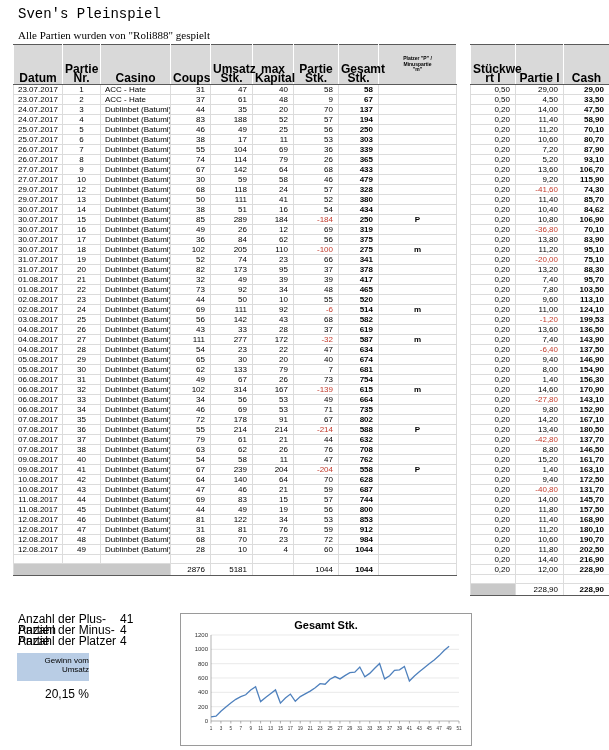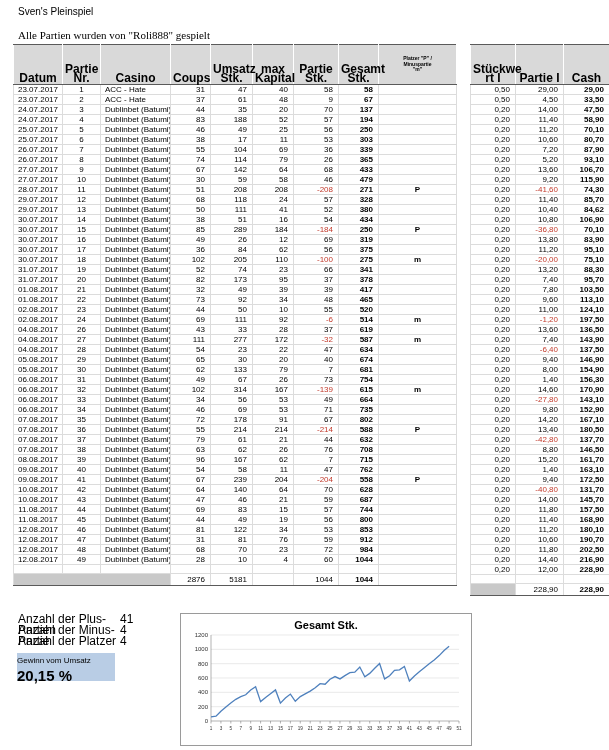--- a/index.html
+++ b/index.html
@@ -1,18 +1,18 @@
 <!DOCTYPE html>
 <html style="--negative: #c0392b; --header-gray: #d9d9d9; --grid-line: #dcdcdc; --dark-border: #5a5a5a; --total-gray: #c9c9c9; --box-blue: #b9cde5; --chart-line: #4f81bd; --chart-border: #9a9a9a;"><head>
 <meta charset="utf-8">
 <style>
   *{box-sizing:border-box;margin:0;padding:0}
   html,body{width:609px;height:750px;background:#fff;overflow:hidden;position:relative;
     font-family:"Liberation Sans",sans-serif;color:#000}
-  .title{position:absolute;left:18px;top:6px;font-family:Liberation Sans, sans-serif;font-size:10px}
+  .title{position:absolute;left:18px;top:6px;font-family:Liberation Mono, monospace;font-size:14px}
   .subtitle{position:absolute;left:18px;top:29px;font-family:"Liberation Serif",serif;font-size:11px}
 
   table{border-collapse:collapse;table-layout:fixed;font-size:8px}
   .main-table{position:absolute;left:13px;top:44px;width:443px}
   .side-table{position:absolute;left:470px;top:44px;width:139px}
   th{background:var(--header-gray,#d9d9d9);font-weight:bold;text-align:center;vertical-align:bottom;
      white-space:pre-line;font-size:12px;line-height:9px;padding:1px 2px;
      border:1px solid #fff;border-top:1px solid var(--dark-border,#555);border-bottom:1px solid var(--dark-border,#555)}
   th.platzer-head{font-size:5px;line-height:5.5px;vertical-align:middle}
   thead tr{height:40px}
@@ -28,23 +28,23 @@
   .s-cash{font-weight:bold}
   .spacer td{height:9px}
   tfoot td{border-top:1.5px solid var(--dark-border,#555);border-bottom:1.5px solid var(--dark-border,#555);
      height:12px;line-height:11px}
   .tot-gray{background:var(--total-gray,#c9c9c9)}
   .tot-bold{font-weight:bold}
 
   .stats{position:absolute;left:18px;top:614px;font-size:12px}
   .stat-line{display:flex;height:11px;line-height:11px}
   .stat-label{width:102px}
-  .gewinn-box{position:absolute;left:17px;top:653px;width:98px;height:28px;
-     background:var(--box-blue,#b9cde5);text-align:left;font-size:8px;padding-top:3px}
-  .gewinn-box .pct{font-weight:bold;font-size:15px;margin-top:2px}
+  .gewinn-box{position:absolute;left:17px;top:653px;width:72px;height:28px;
+     background:var(--box-blue,#b9cde5);text-align:right;font-size:8px;padding-top:3px}
+  .gewinn-box .pct{font-weight:normal;font-size:12px;margin-top:13px}
 
   .chart-box{position:absolute;left:180px;top:613px;width:292px;height:133px;
      border:1px solid var(--chart-border,#999);background:#fff}
   .chart-title{text-align:center;font-weight:bold;font-size:11px;margin-top:5px}
   .chart-box svg{display:block}
   svg text{font-family:"Liberation Sans",sans-serif;fill:#333}
 </style>
 </head>
 <body>
 
@@ -188,31 +188,20 @@
         <td class="c-nr">10</td>
         <td class="c-casino">Dublinbet (Batumi)</td>
         <td class="num">30</td>
         <td class="num">59</td>
         <td class="num">58</td>
         <td class="num">46</td>
         <td class="num c-gesamt">479</td>
         <td class="c-flag"></td>
       </tr>
       <tr>
-        <td class="c-date">28.07.2017</td>
-        <td class="c-nr">11</td>
-        <td class="c-casino">Dublinbet (Batumi)</td>
-        <td class="num">51</td>
-        <td class="num">208</td>
-        <td class="num">208</td>
-        <td class="num neg">-208</td>
-        <td class="num c-gesamt">271</td>
-        <td class="c-flag">P</td>
-      </tr>
-      <tr>
         <td class="c-date">29.07.2017</td>
         <td class="c-nr">12</td>
         <td class="c-casino">Dublinbet (Batumi)</td>
         <td class="num">68</td>
         <td class="num">118</td>
         <td class="num">24</td>
         <td class="num">57</td>
         <td class="num c-gesamt">328</td>
         <td class="c-flag"></td>
       </tr>
@@ -342,20 +331,31 @@
         <td class="c-nr">24</td>
         <td class="c-casino">Dublinbet (Batumi)</td>
         <td class="num">69</td>
         <td class="num">111</td>
         <td class="num">92</td>
         <td class="num neg">-6</td>
         <td class="num c-gesamt">514</td>
         <td class="c-flag">m</td>
       </tr>
       <tr>
+        <td class="c-date">03.08.2017</td>
+        <td class="c-nr">25</td>
+        <td class="c-casino">Dublinbet (Batumi)</td>
+        <td class="num">56</td>
+        <td class="num">142</td>
+        <td class="num">43</td>
+        <td class="num">68</td>
+        <td class="num c-gesamt">582</td>
+        <td class="c-flag"></td>
+      </tr>
+      <tr>
         <td class="c-date">04.08.2017</td>
         <td class="c-nr">26</td>
         <td class="c-casino">Dublinbet (Batumi)</td>
         <td class="num">43</td>
         <td class="num">33</td>
         <td class="num">28</td>
         <td class="num">37</td>
         <td class="num c-gesamt">619</td>
         <td class="c-flag"></td>
       </tr>
@@ -482,31 +482,20 @@
       </tr>
       <tr>
         <td class="c-date">07.08.2017</td>
         <td class="c-nr">38</td>
         <td class="c-casino">Dublinbet (Batumi)</td>
         <td class="num">63</td>
         <td class="num">62</td>
         <td class="num">26</td>
         <td class="num">76</td>
         <td class="num c-gesamt">708</td>
-        <td class="c-flag"></td>
-      </tr>
-      <tr>
-        <td class="c-date">08.08.2017</td>
-        <td class="c-nr">39</td>
-        <td class="c-casino">Dublinbet (Batumi)</td>
-        <td class="num">96</td>
-        <td class="num">167</td>
-        <td class="num">62</td>
-        <td class="num">7</td>
-        <td class="num c-gesamt">715</td>
         <td class="c-flag"></td>
       </tr>
       <tr>
         <td class="c-date">09.08.2017</td>
         <td class="c-nr">40</td>
         <td class="c-casino">Dublinbet (Batumi)</td>
         <td class="num">54</td>
         <td class="num">58</td>
         <td class="num">11</td>
         <td class="num">47</td>
@@ -765,21 +754,21 @@
         <td class="num s-cash">113,10</td>
       </tr>
       <tr>
         <td class="num">0,20</td>
         <td class="num">11,00</td>
         <td class="num s-cash">124,10</td>
       </tr>
       <tr>
         <td class="num">0,20</td>
         <td class="num neg">-1,20</td>
-        <td class="num s-cash">197,50</td>
+        <td class="num s-cash">199,53</td>
       </tr>
       <tr>
         <td class="num">0,20</td>
         <td class="num">13,60</td>
         <td class="num s-cash">136,50</td>
       </tr>
       <tr>
         <td class="num">0,20</td>
         <td class="num">7,40</td>
         <td class="num s-cash">143,90</td>

